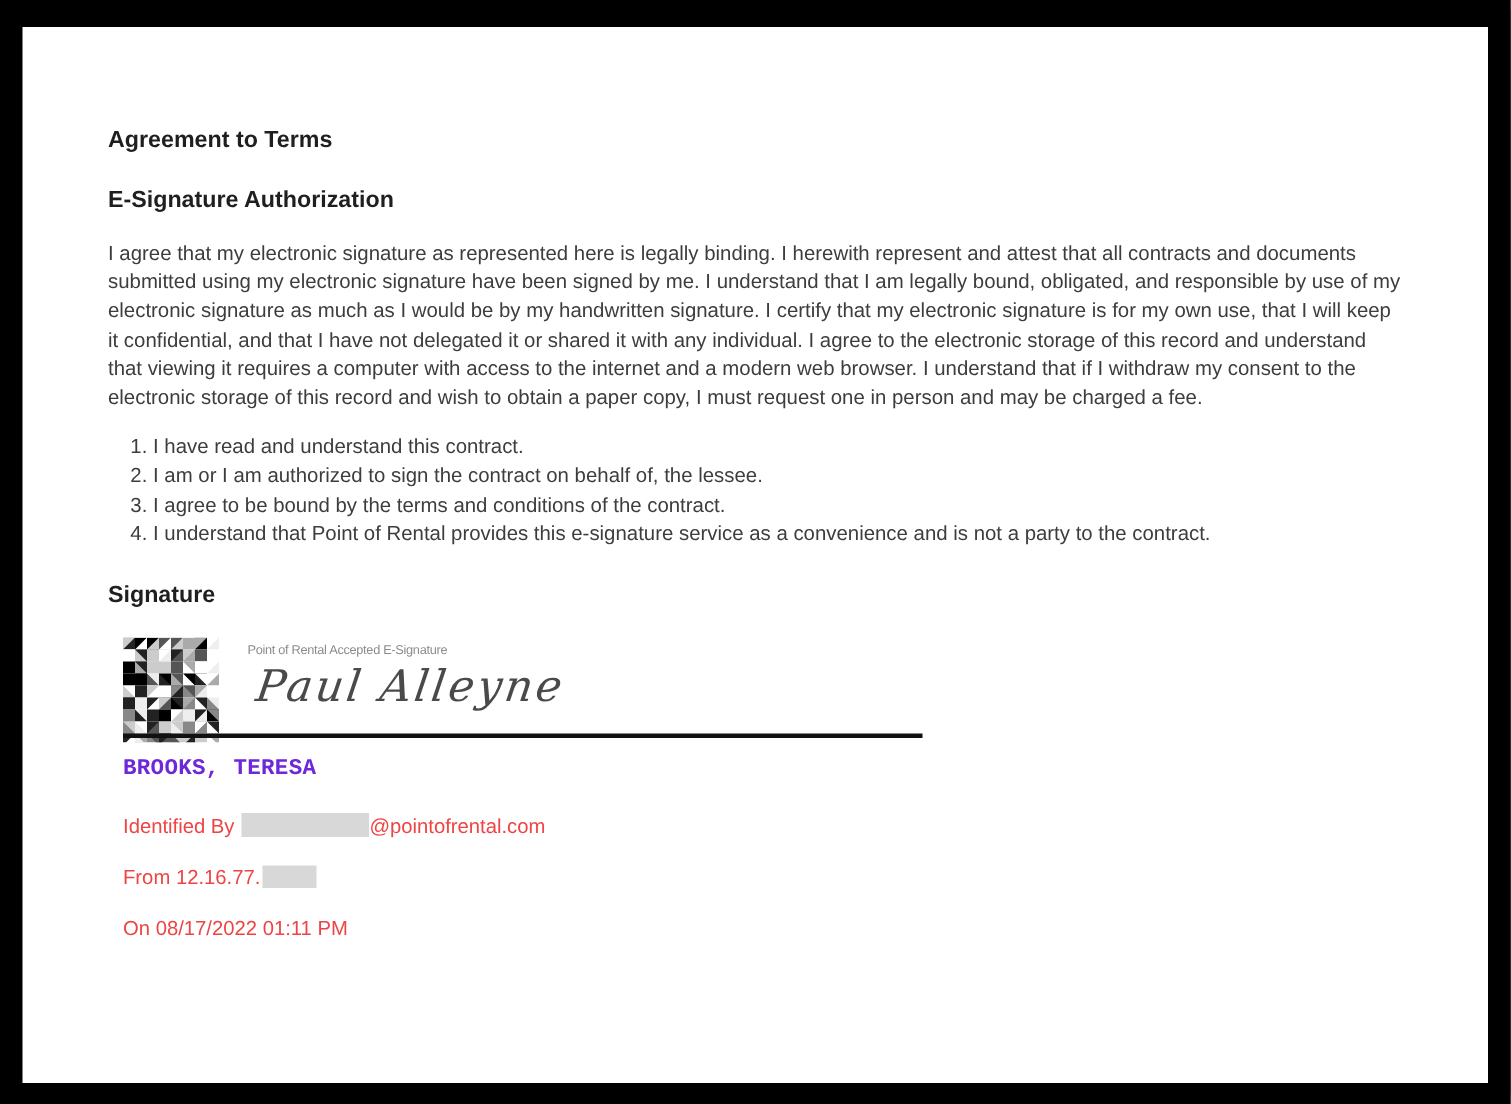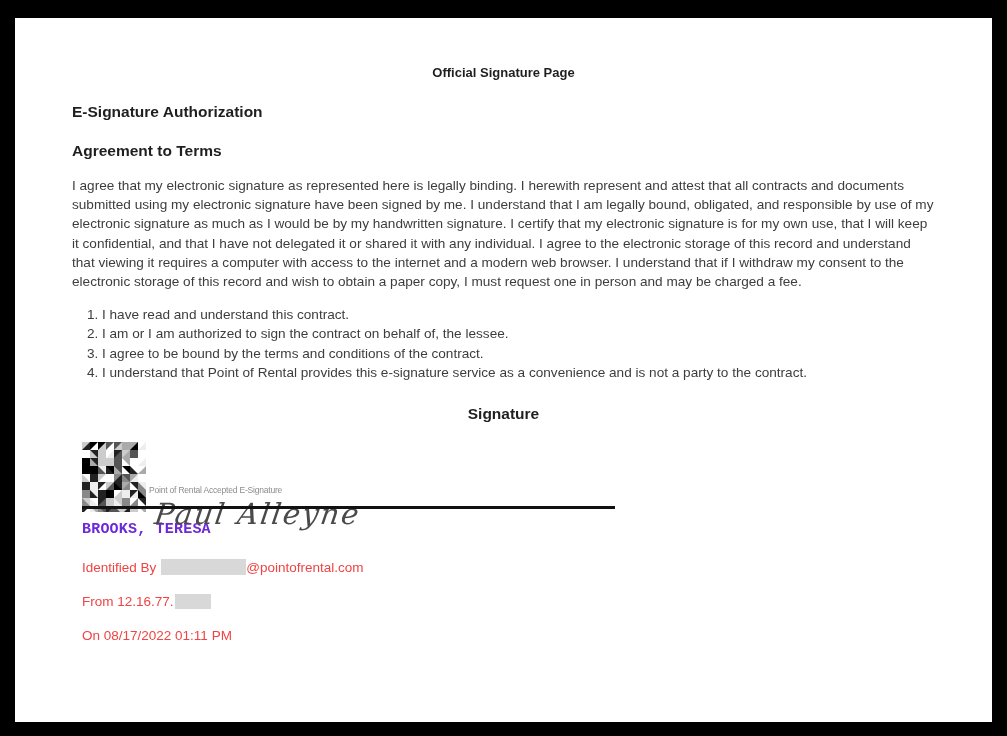--- a/index.html
+++ b/index.html
@@ -43,33 +43,33 @@
     color: #3d3d3d;
   }
   .intro-text { margin-top: 19px; }
   ol.declarations {
     margin-top: 14px;
     padding-left: 30px;
     font-size: 13.6px;
     line-height: 19.2px;
     color: #3d3d3d;
   }
-  .h-signature { margin-top: 23px; text-align: center; }
+  .h-signature { margin-top: 23px; }
   .sig-block {
     position: relative;
     margin-top: 19px;
     height: 70px;
   }
   .sig-pattern {
     position: absolute;
     left: 10px; top: 0;
     width: 64px; height: 70px;
     overflow: hidden;
   }
-  .sig-right { position: absolute; left: 77px; top: 3px; margin-top: 40px; }
+  .sig-right { position: absolute; left: 93px; top: 3px; }
   .sig-accepted {
     font-size: 8.5px;
     letter-spacing: -0.2px;
     color: #8c8c8c;
   }
   .sig-script {
     margin-top: 2px;
     margin-left: 6px;
     font-family: "DejaVu Serif", serif;
     font-style: italic;
@@ -110,25 +110,24 @@
   }
   .redact-email { width: 85px; height: 16px; margin-left: 5px; }
   .redact-ip { width: 36px; height: 15px; margin-left: 1px; }
 </style>
 </head>
 <body>
 
 <div class="frame">
   <div class="page">
 
-    <div class="doc-title">Official Signature Page</div>
+
+    <div class="h-section h-agreement">Agreement to Terms</div>
 
     <div class="h-section h-esig">E-Signature Authorization</div>
-
-    <div class="h-section h-agreement">Agreement to Terms</div>
 
     <p class="body-text">I agree that my electronic signature as represented here is legally binding. I herewith represent and attest that all contracts and documents submitted using my electronic signature have been signed by me. I understand that I am legally bound, obligated, and responsible by use of my electronic signature as much as I would be by my handwritten signature. I certify that my electronic signature is for my own use, that I will keep it confidential, and that I have not delegated it or shared it with any individual. I agree to the electronic storage of this record and understand that viewing it requires a computer with access to the internet and a modern web browser. I understand that if I withdraw my consent to the electronic storage of this record and wish to obtain a paper copy, I must request one in person and may be charged a fee.</p>
 
 
     <ol class="declarations">
       <li>I have read and understand this contract.</li>
       <li>I am or I am authorized to sign the contract on behalf of, the lessee.</li>
       <li>I agree to be bound by the terms and conditions of the contract.</li>
       <li>I understand that Point of Rental provides this e-signature service as a convenience and is not a party to the contract.</li>
     </ol>

